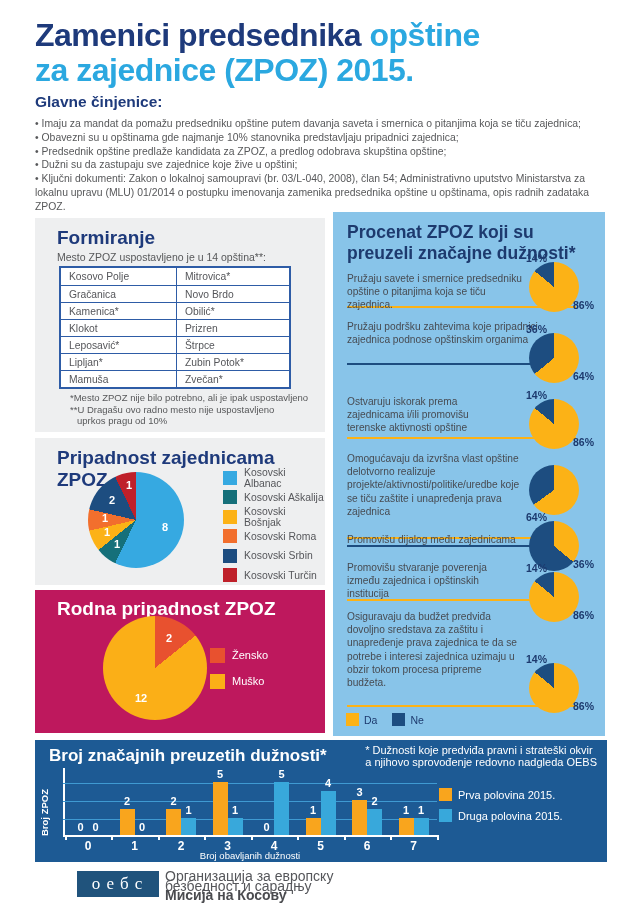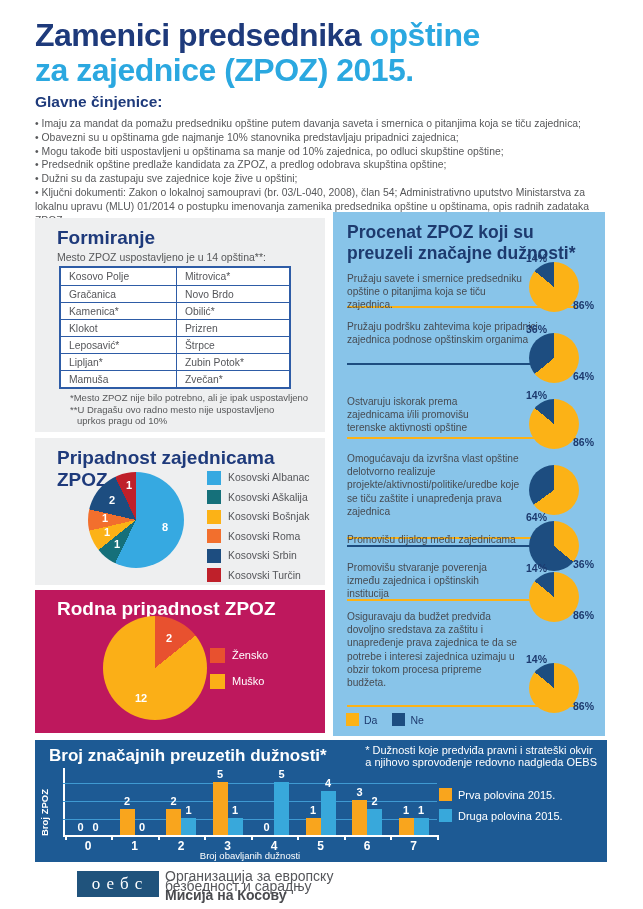--- a/index.html
+++ b/index.html
@@ -25,21 +25,21 @@
   .muni-cell { border-top:1px solid #2e5ca6; height:17px; padding:3px 0 0 8px; font-size:10.3px; color:#55565a; }
   .muni-cell.r0 { border-top:none; }
   .muni-cell.c1 { border-left:1px solid #2e5ca6; }
   .footnotes { position:absolute; left:30px; top:174px; font-size:9.5px; line-height:11.5px; color:#57585a; }
   .fn1 { padding-left:5px; }
   .fn2 { padding-left:12px; text-indent:-7px; width:230px; }
 
   .box-pripadnost { position:absolute; left:35px; top:438px; width:290px; height:147px; background:#eeeff0; }
   .mpie { position:absolute; border-radius:50%; }
   .pie-num { position:absolute; transform:translate(-50%,-50%); font-size:11px; font-weight:bold; color:#fff; }
-  .cleg { position:absolute; left:172px; top:30px; }
+  .cleg { position:absolute; left:188px; top:30px; }
   .leg-row { display:flex; align-items:center; height:19.5px; }
   .leg-sq { width:14px; height:14px; margin-right:7px; flex:0 0 auto; }
   .leg-lb { font-size:10.4px; color:#55565a; }
 
   .box-rodna { position:absolute; left:35px; top:590px; width:290px; height:143px; }
   .box-title-w { position:absolute; left:22px; top:8px; font-size:19px; font-weight:bold; color:#fff; }
   .gleg { position:absolute; left:175px; top:52px; }
   .gleg .leg-row { height:26px; }
   .gleg .leg-sq { width:15px; height:15px; }
   .gleg .leg-lb { color:#fff; font-size:11px; }
@@ -91,21 +91,20 @@
 
   <div class="header">
     <div class="title">
       <span class="dark">Zamenici predsednika</span><span class="light"> opštine</span><br>
       <span class="light">za zajednice (ZPOZ) 2015.</span>
     </div>
     <div class="facts-heading">Glavne činjenice:</div>
     <div class="facts">
       <div class="fact">Imaju za mandat da pomažu predsedniku opštine putem davanja saveta i smernica o pitanjima koja se tiču zajednica;</div>
       <div class="fact">Obavezni su u opštinama gde najmanje 10% stanovnika predstavljaju pripadnici zajednica;</div>
-      <div class="fact">Mogu takođe biti uspostavljeni u opštinama sa manje od 10% zajednica, po odluci skupštine opštine;</div>
       <div class="fact">Predsednik opštine predlaže kandidata za ZPOZ, a predlog odobrava skupština opštine;</div>
       <div class="fact">Dužni su da zastupaju sve zajednice koje žive u opštini;</div>
       <div class="fact">Ključni dokumenti: Zakon o lokalnoj samoupravi (br. 03/L-040, 2008), član 54; Administrativno uputstvo Ministarstva za lokalnu upravu (MLU) 01/2014 o postupku imenovanja zamenika predsednika opštine u opštinama, opis radnih zadataka ZPOZ.</div>
     </div>
   </div>
 
   <div class="box-formiranje">
     <div class="box-title">Formiranje</div>
     <div class="form-sub">Mesto ZPOZ uspostavljeno je u 14 opština**:</div>
     <div class="muni">

